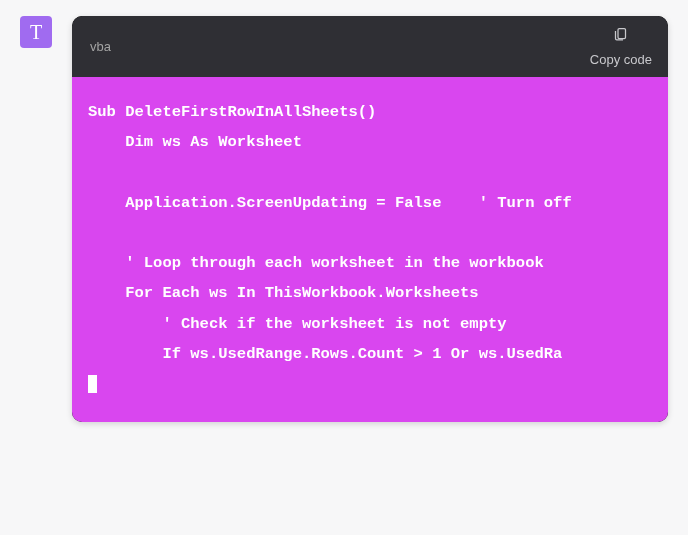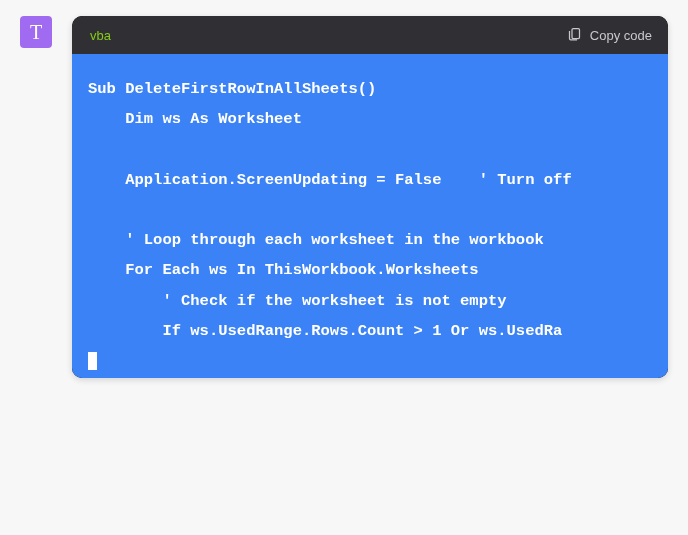--- a/index.html
+++ b/index.html
@@ -53,42 +53,43 @@
     .code-header {
       background: #2f2f34;
       padding: 10px 16px 10px 18px;
       display: flex;
       align-items: center;
       justify-content: space-between;
       border-top-left-radius: 10px;
       border-top-right-radius: 10px;
     }
     .lang-label {
-      color: #84cc16;
+      color: #a3a3a3;
       font-size: 13px;
       font-family: inherit;
     }
     .copy-btn {
       display: flex;
       align-items: center;
       gap: 8px;
       background: transparent;
       border: none;
       color: #c8c8cc;
       font-size: 13px;
       cursor: pointer;
       font-family: inherit;
+      flex-direction: column;
     }
     .copy-btn svg {
       width: 15px;
       height: 15px;
     }
     .code-body {
-      padding: 20px 16px 2px 16px;
-      background: #3b82f6;
+      padding: 20px 16px 23px 16px;
+      background: #d946ef;
     }
     pre {
       color: #fff;
       font-family: "Courier New", Consolas, monospace;
       font-size: 15.5px;
       line-height: 1.95;
       font-weight: 600;
       white-space: pre;
       overflow: hidden;
     }

